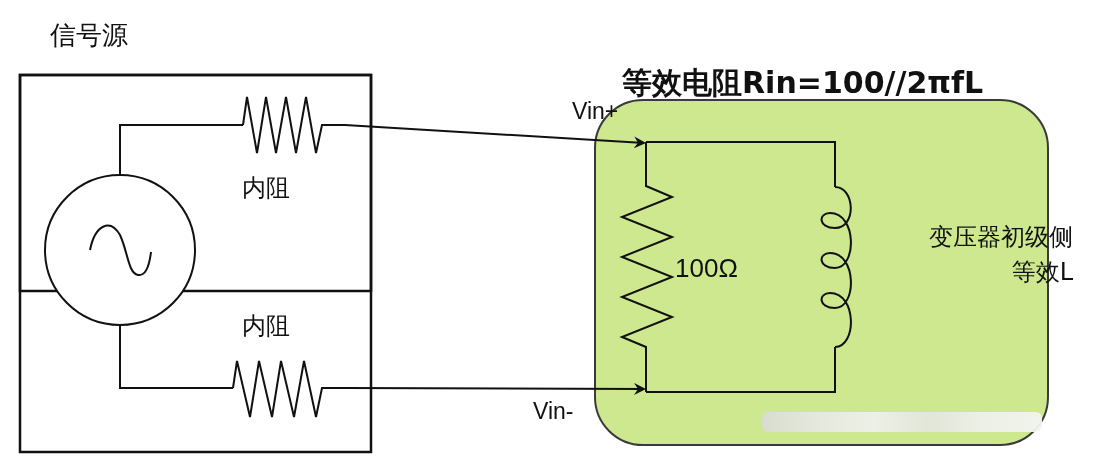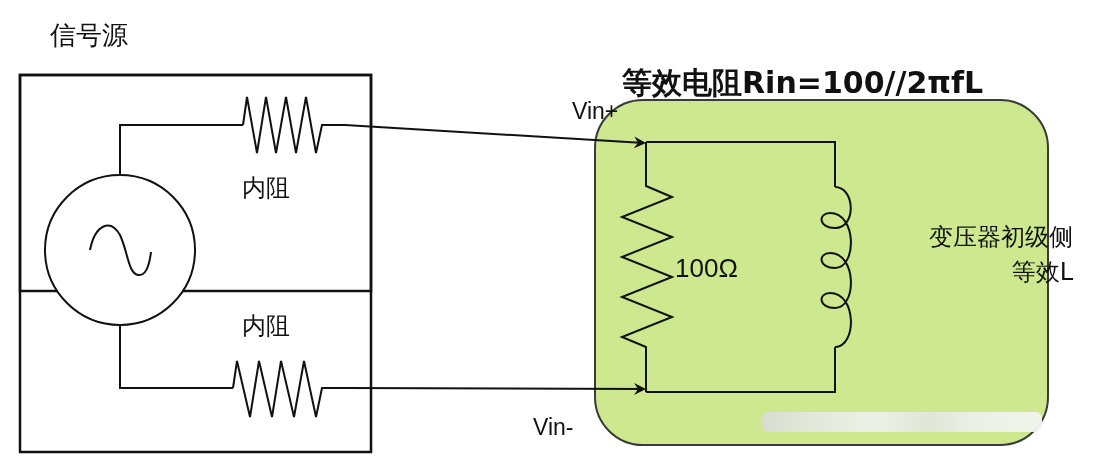--- a/index.html
+++ b/index.html
@@ -4,21 +4,21 @@
 <style>
   html, body { margin: 0; padding: 0; background: #ffffff; }
   body { width: 1096px; height: 457px; position: relative; overflow: hidden; font-family: "DejaVu Sans", "Liberation Sans", sans-serif; }
   svg { position: absolute; left: 0; top: 0; }
   .lbl { position: absolute; color: #111; white-space: nowrap; line-height: 1; text-align: right; }
   .title-src { left: 50px; top: 22px; font-size: 26px; }
   .title-eq { left: 622px; top: 20px; font-size: 30px; font-weight: bold; margin-top: 48px; }
   .rint1 { left: 242px; top: 176px; font-size: 24px; }
   .rint2 { left: 242px; top: 314px; font-size: 24px; }
   .vinp { left: 528px; top: 100px; font-size: 23px; font-family: "Liberation Sans", sans-serif; margin-left: 44px; }
-  .vinm { left: 533px; top: 400px; font-size: 23px; font-family: "Liberation Sans", sans-serif; margin-top: 16px; }
+  .vinm { left: 533px; top: 400px; font-size: 23px; font-family: "Liberation Sans", sans-serif; }
   .r100 { left: 675px; top: 255px; font-size: 26px; font-family: "Liberation Sans", sans-serif; }
   .ldesc { left: 923px; top: 220px; font-size: 24px; line-height: 1.45; white-space: normal; width: 150px; }
   .watermark { position: absolute; left: 762px; top: 412px; width: 280px; height: 20px; border-radius: 6px;
     background: linear-gradient(90deg, #d8dcd3 0%, #e6e9e1 20%, #eef0ea 40%, #e3e6dd 60%, #eff1ec 80%, #f3f4f1 100%); opacity: 0.95; }
 </style>
 </head>
 <body>
 
 <svg width="1096" height="457" viewBox="0 0 1096 457">
   <defs>

